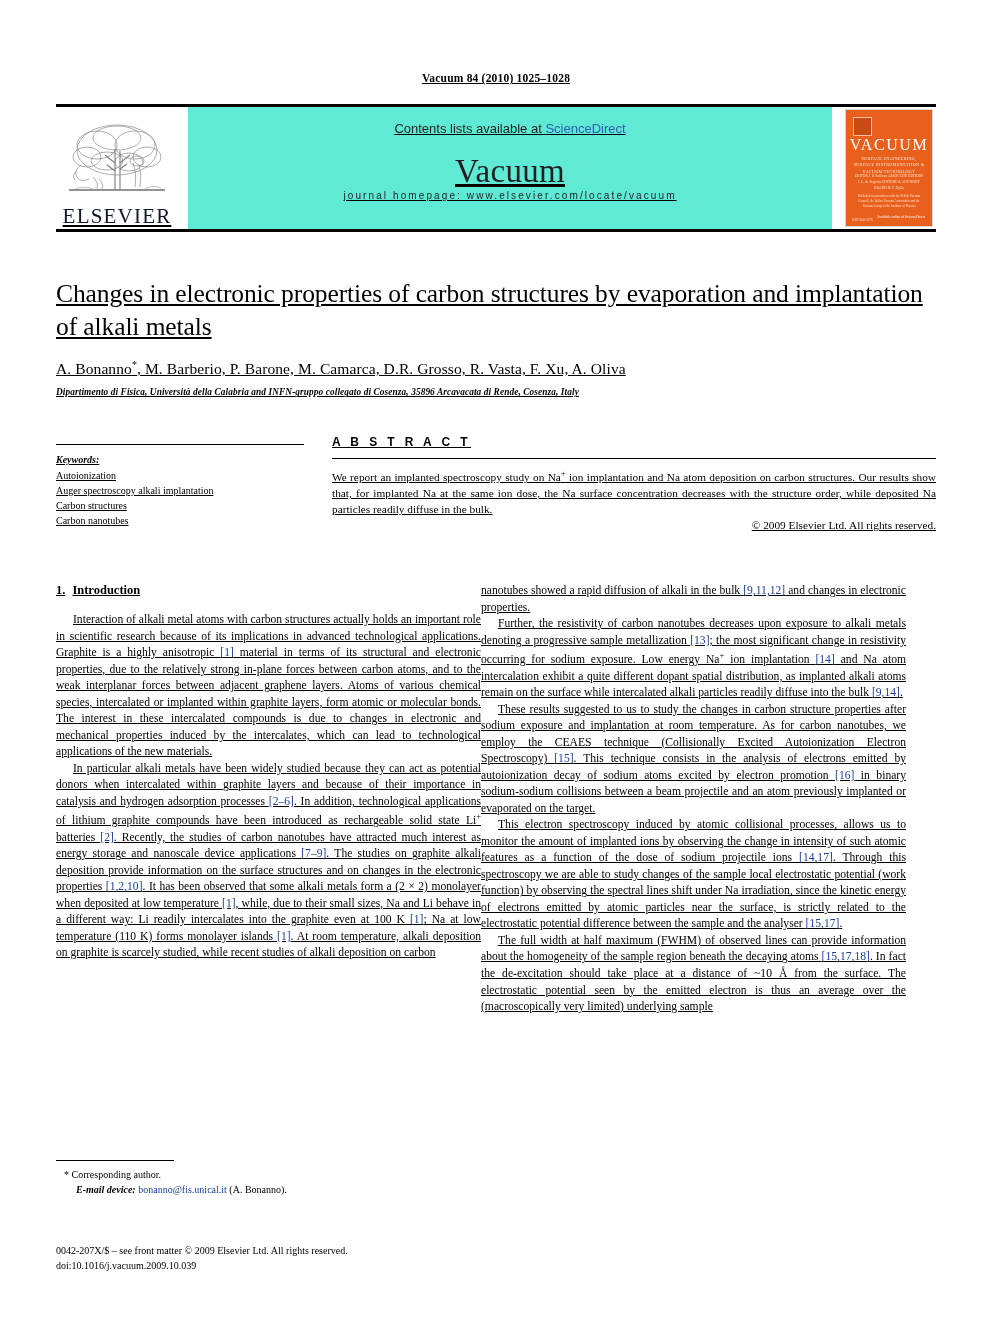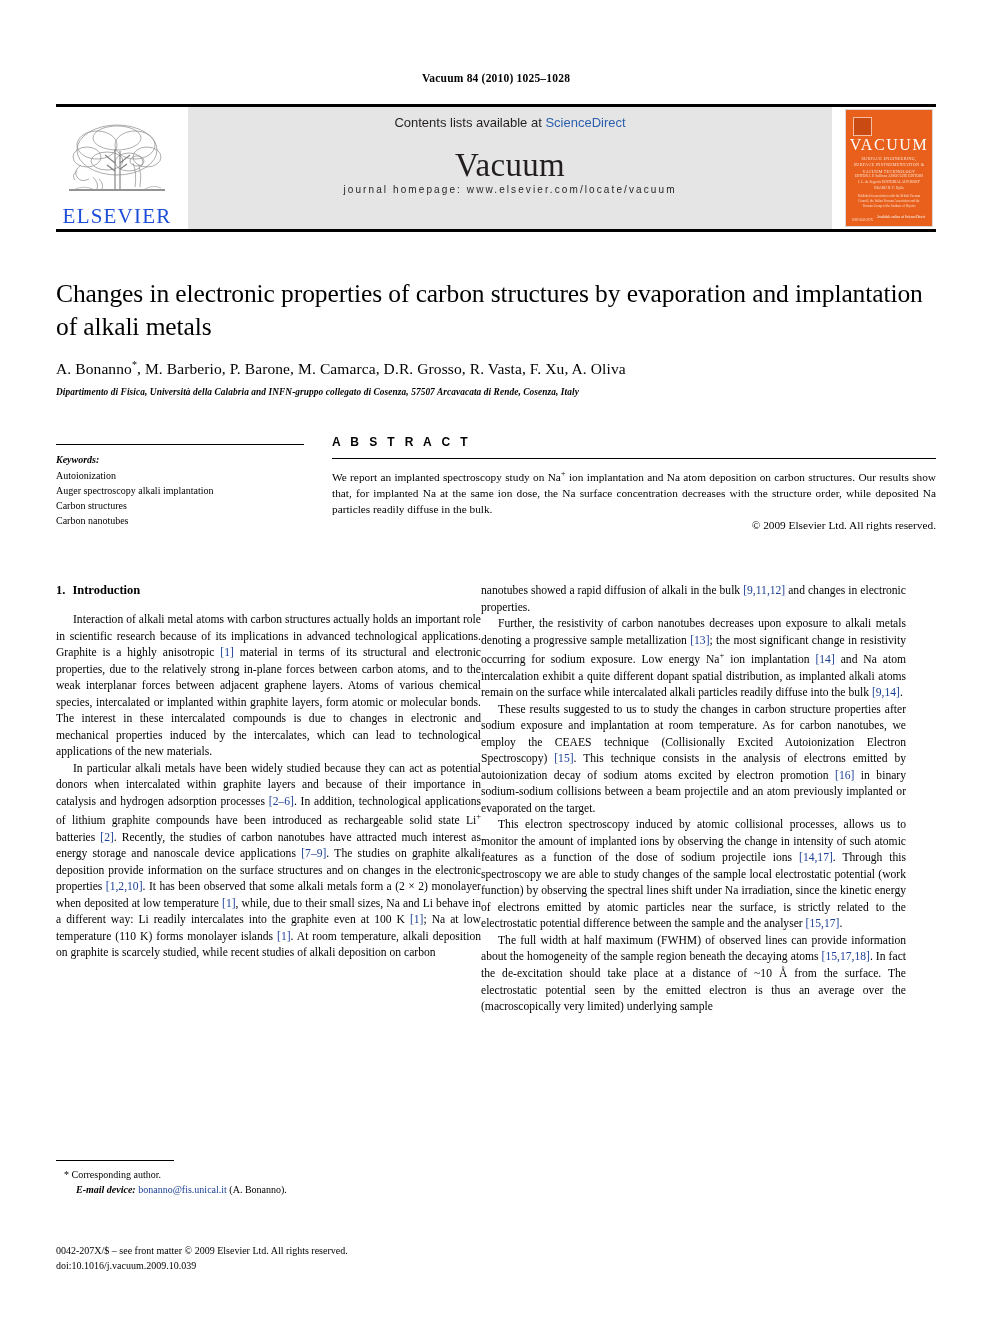--- a/index.html
+++ b/index.html
@@ -14,20 +14,21 @@
     color: #000000;
     position: relative;
     overflow: hidden;
   }
   .page {
     width: 992px;
     height: 1166px;
     position: relative;
     box-sizing: border-box;
     padding: 0 56px;
+    text-decoration: underline;
   }
 
   
   .running-head {
     text-align: center;
     font-size: 11.5px;
     font-weight: bold;
     padding-top: 72px;
     letter-spacing: 0.2px;
   }
@@ -48,33 +49,33 @@
     align-items: center;
     justify-content: flex-end;
     padding-bottom: 2px;
     box-sizing: border-box;
   }
   .tree-svg { display:block; }
   .elsevier-word {
     font-family: "Liberation Serif", serif;
     font-size: 21px;
     letter-spacing: 1.2px;
-    color: #1d4ed8;
+    color: #0f172a;
     line-height: 1;
     margin-top: 1px;
     font-weight: normal;
   }
   .center-cell {
     flex: 1 1 auto;
-    background: #e5e5e5;
+    background: #5eead4;
     display: flex;
     flex-direction: column;
     align-items: center;
     justify-content: flex-start;
-    padding-top: 8px;
+    padding-top: 14px;
     box-sizing: border-box;
     margin: 0 10px;
   }
   .contents-line {
     font-family: "Liberation Sans", sans-serif;
     font-size: 13px;
     color: #231f20;
   }
   .contents-line .sd {
     color: #2b5fad;
@@ -372,21 +373,21 @@
     </div>
   </div>
 
   <div class="rule-under-masthead"></div>
 
   <div class="title-block">
     <h1 class="article-title">Changes in electronic properties of carbon structures by evaporation and implantation of alkali metals</h1>
     <div class="authors">
       <span>A. Bonanno</span><sup>*</sup><span>, M. Barberio, P. Barone, M. Camarca, D.R. Grosso, R. Vasta, F. Xu, A. Oliva</span>
     </div>
-    <div class="affiliation">Dipartimento di Fisica, Università della Calabria and INFN-gruppo collegato di Cosenza, 57507 Arcavacata di Rende, Cosenza, Italy</div>
+    <div class="affiliation">Dipartimento di Fisica, Università della Calabria and INFN-gruppo collegato di Cosenza, 35896 Arcavacata di Rende, Cosenza, Italy</div>
   </div>
 
   <div class="info-area">
     <div class="kw-col">
       <div class="kw-rule"></div>
       <div class="kw-title">Keywords:</div>
       <div class="kw-item">Autoionization</div>
       <div class="kw-item">Auger spectroscopy alkali implantation</div>
       <div class="kw-item">Carbon structures</div>
       <div class="kw-item">Carbon nanotubes</div>

